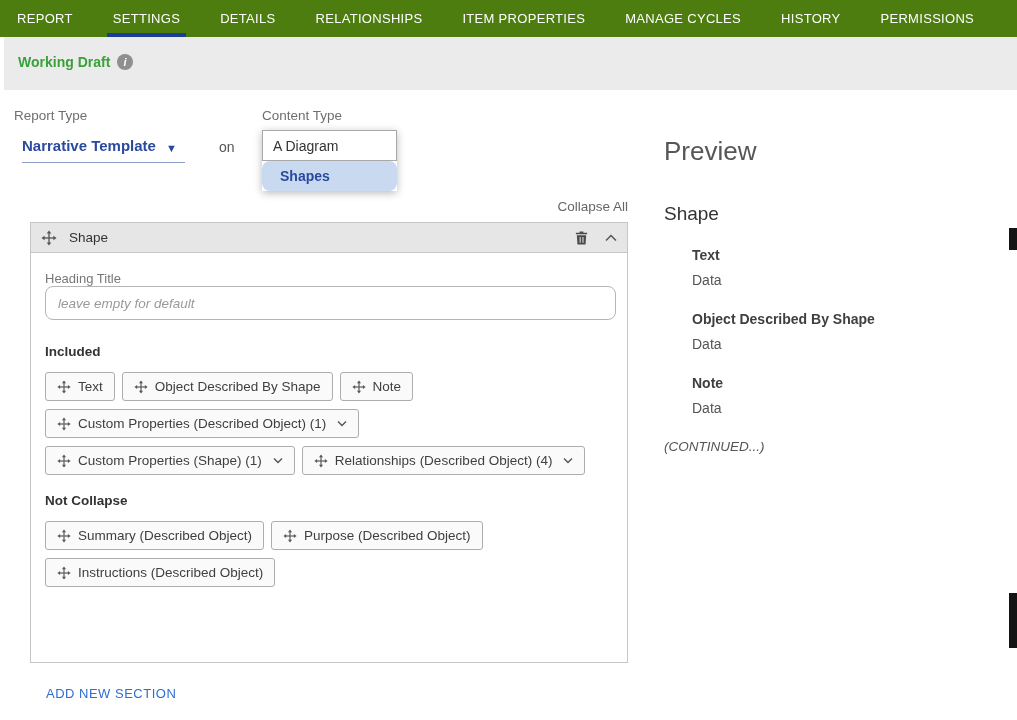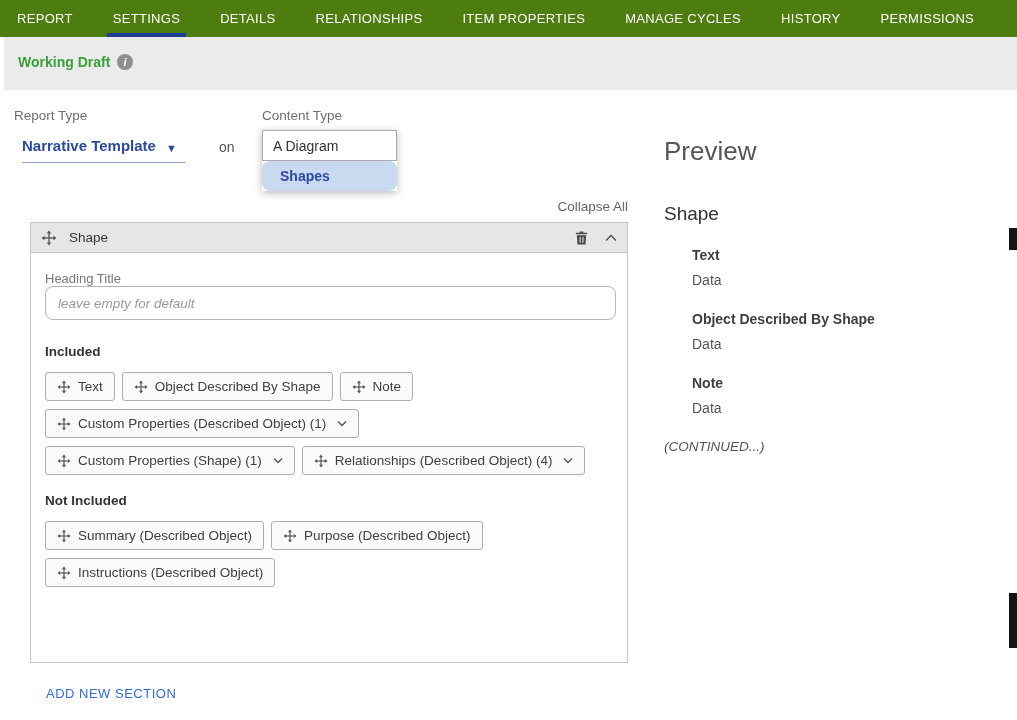--- a/index.html
+++ b/index.html
@@ -262,21 +262,21 @@
           </svg>
         <span>Relationships (Described Object) (4)</span>
         <span class="chev">
             <svg width="10" height="7" viewBox="0 0 10 7">
               <path d="M1 1.5 L5 5.5 L9 1.5" stroke="#555" stroke-width="1.4" fill="none"></path>
             </svg>
           </span>
       </span>
     </div>
 
-    <div class="group-label mt-extra">Not Included</div>
+    <div class="group-label mt-extra">Not Collapse</div>
 
     <div class="chip-row">
       <span class="chip">
         <svg class="move" width="14" height="14" viewBox="0 0 16 16" fill="#555">
             <use href="#move-ic"></use>
           </svg>
         <span>Summary (Described Object)</span>
       </span>
       <span class="chip">
         <svg class="move" width="14" height="14" viewBox="0 0 16 16" fill="#555">

